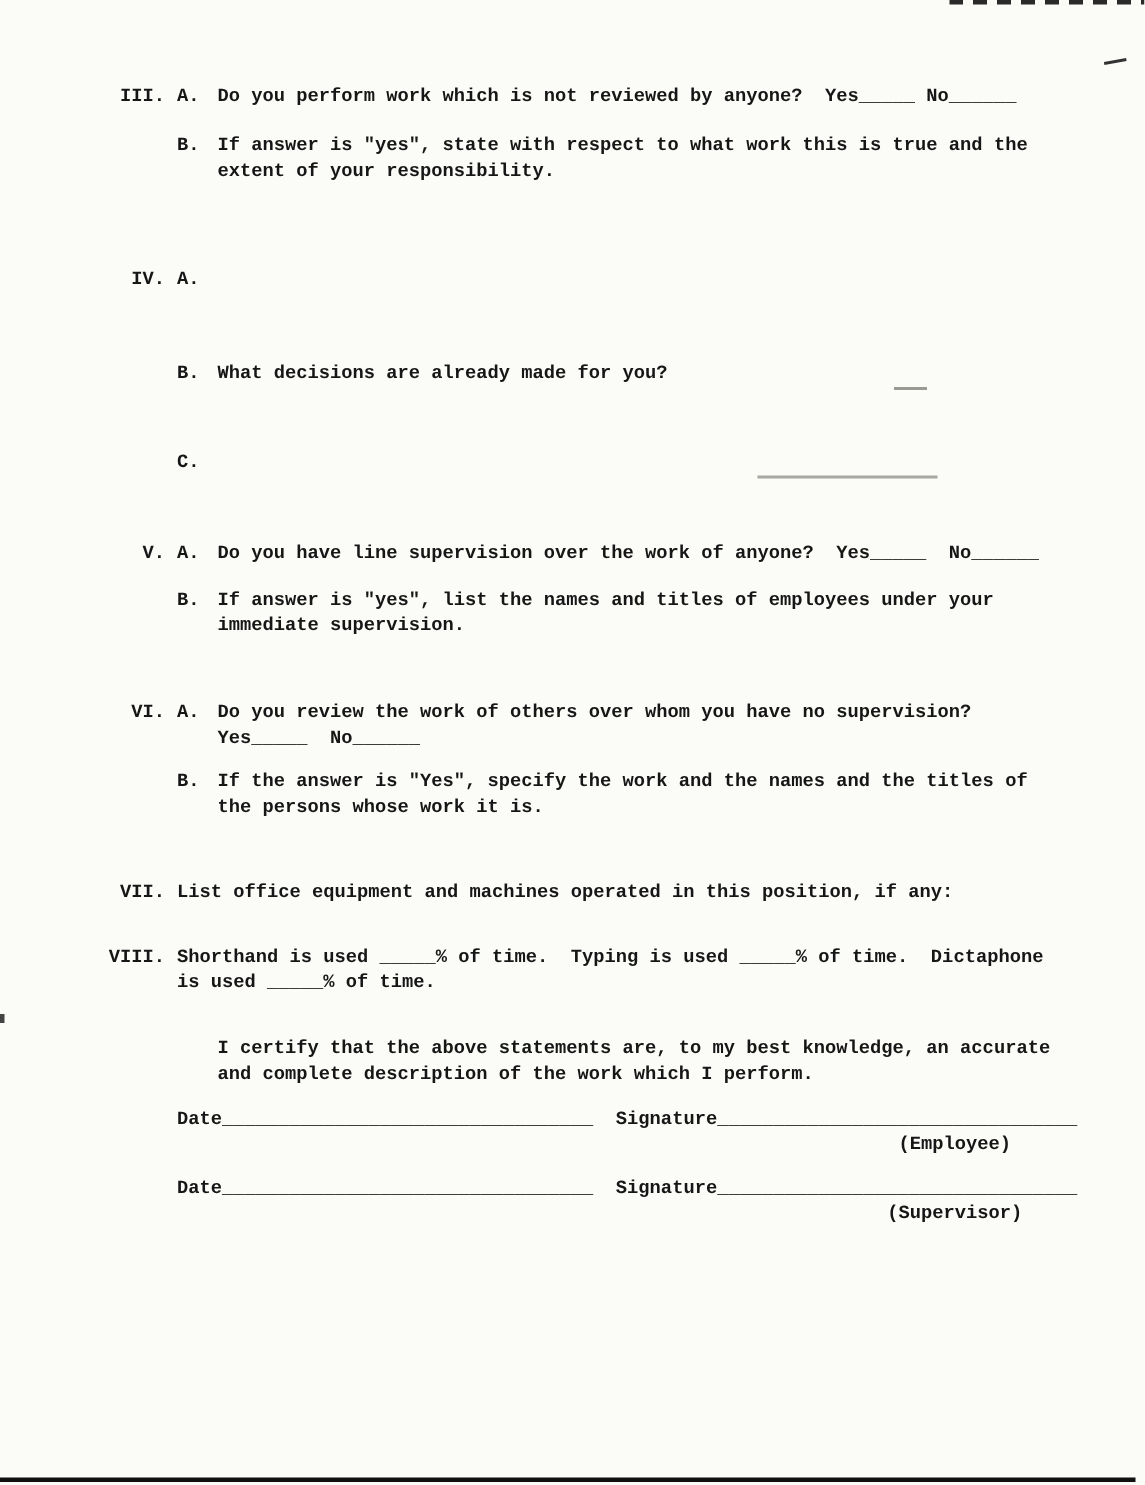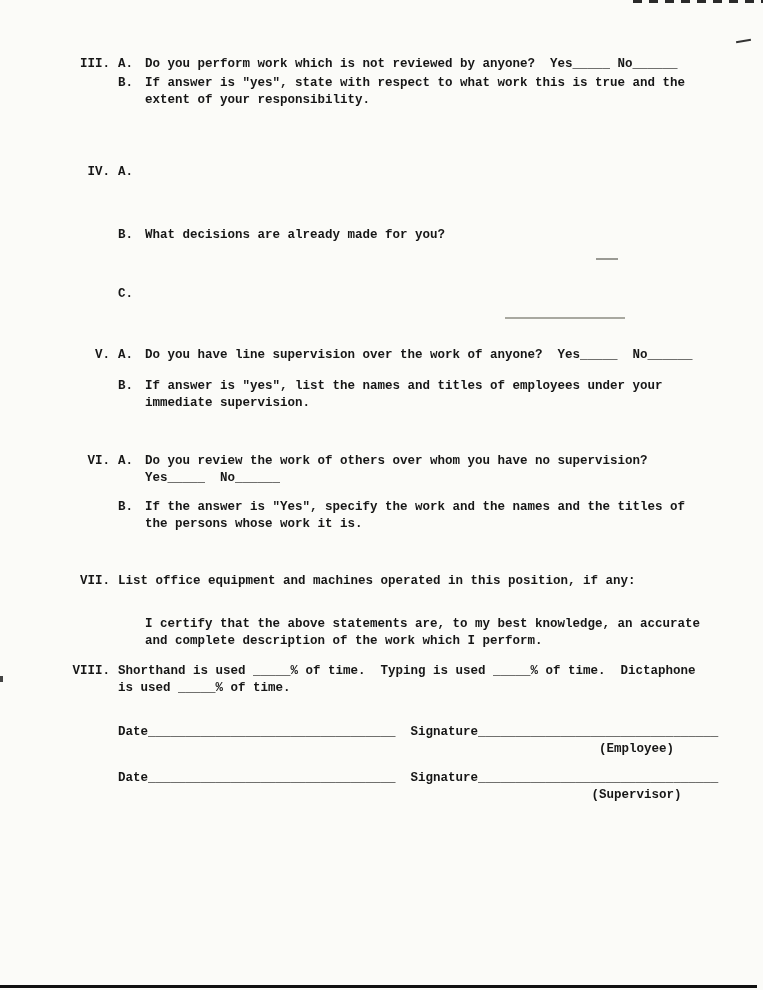--- a/index.html
+++ b/index.html
@@ -101,21 +101,21 @@
     width: 3px;
     height: 6px;
     background: #444;
   }
 </style>
 </head>
 <body>
 
 <div class="page">
 
-  <div class="row" style="margin-bottom:2px">
+  <div class="row" style="margin-bottom:16px">
     <div class="num">III.</div>
     <div class="letter">A.</div>
     <div class="text">Do you perform work which is not reviewed by anyone?  Yes_____ No______</div>
   </div>
   <div class="row" style="margin-bottom:55px">
     <div class="num"></div>
     <div class="letter">B.</div>
     <div class="text">If answer is "yes", state with respect to what work this is true and the
 extent of your responsibility.</div>
   </div>
@@ -155,33 +155,33 @@
   <div class="row" style="margin-bottom:40px">
     <div class="num"></div>
     <div class="letter">B.</div>
     <div class="text">If the answer is "Yes", specify the work and the names and the titles of
 the persons whose work it is.</div>
   </div>
 
   <div class="row" style="margin-bottom:26px">
     <div class="num">VII.</div>
     <div class="text">List office equipment and machines operated in this position, if any:</div>
-  </div>
-
-  <div class="row" style="margin-bottom:13px">
-    <div class="num"></div>
-    <div class="letter"></div>
-    <div class="text">I certify that the above statements are, to my best knowledge, an accurate
-and complete description of the work which I perform.</div>
   </div>
 
   <div class="row" style="margin-bottom:27px">
     <div class="num">VIII.</div>
     <div class="text">Shorthand is used _____% of time.  Typing is used _____% of time.  Dictaphone
 is used _____% of time.</div>
+  </div>
+
+  <div class="row" style="margin-bottom:13px">
+    <div class="num"></div>
+    <div class="letter"></div>
+    <div class="text">I certify that the above statements are, to my best knowledge, an accurate
+and complete description of the work which I perform.</div>
   </div>
 
   <div class="row">
     <div class="num"></div>
     <div class="text sigline"><span>Date</span><span>_________________________________</span><span>  </span><span>Signature</span><span>________________________________</span></div>
   </div>
   <div class="row" style="margin-bottom:12px">
     <div class="num"></div>
     <div class="text caption">(Employee)</div>
   </div>

